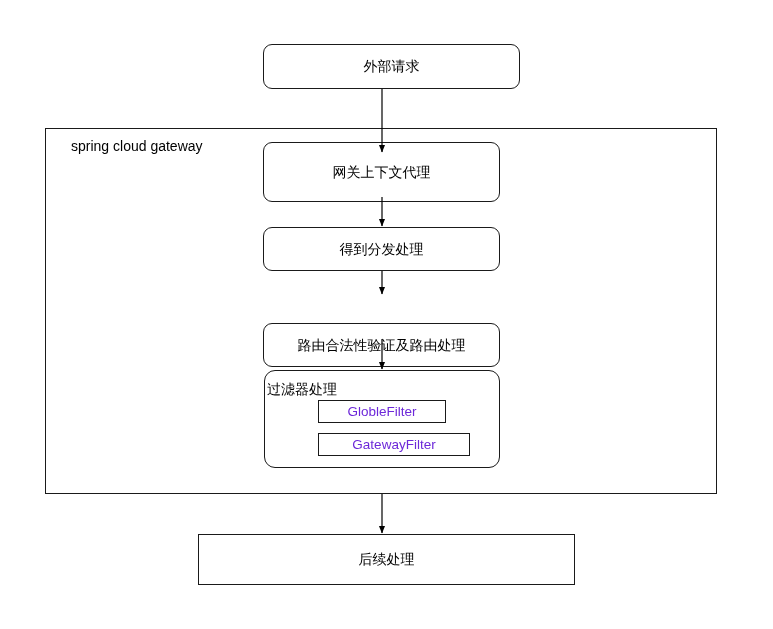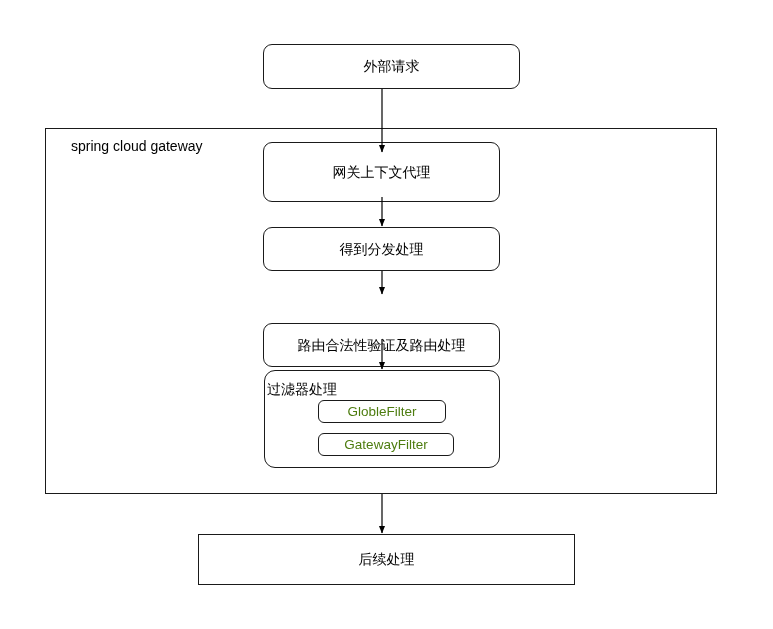--- a/index.html
+++ b/index.html
@@ -69,26 +69,26 @@
     position: absolute;
     font-size: 14px;
     color: #000000;
     white-space: nowrap;
   }
   .sub-node {
     position: absolute;
     box-sizing: border-box;
     background: #ffffff;
     border: 1px solid #1a1a1a;
-    border-radius: 6px;
+    border-radius: 0;
     display: flex;
     align-items: center;
     justify-content: center;
     font-size: 13.5px;
-    color: #4d7c0f;
+    color: #6d28d9;
     white-space: nowrap;
   }
 
   
   .arrow-layer {
     position: absolute;
     left: 0;
     top: 0;
     width: 773px;
     height: 629px;
@@ -119,21 +119,21 @@
     <span>路由合法性验证及路由处理</span>
   </div>
 
   <div class="group-box" style="left:264px; top:370px; width:236px; height:98px;"></div>
   <div class="group-label" style="left:267px; top:381px;">过滤器处理</div>
 
   <div class="sub-node" style="left:318px; top:400px; width:128px; height:23px;">
     <span>GlobleFilter</span>
   </div>
 
-  <div class="sub-node" style="left:318px; top:433px; width:136px; height:23px;">
+  <div class="sub-node" style="left:318px; top:433px; width:152px; height:23px;">
     <span>GatewayFilter</span>
   </div>
 
   <div class="node sharp" style="left:198px; top:534px; width:377px; height:51px;">
     <span>后续处理</span>
   </div>
 
   <svg class="arrow-layer" viewBox="0 0 773 629">
     <defs>
       <marker id="ah" markerWidth="9" markerHeight="9" refX="7.4" refY="3.2" orient="auto" markerUnits="userSpaceOnUse">

